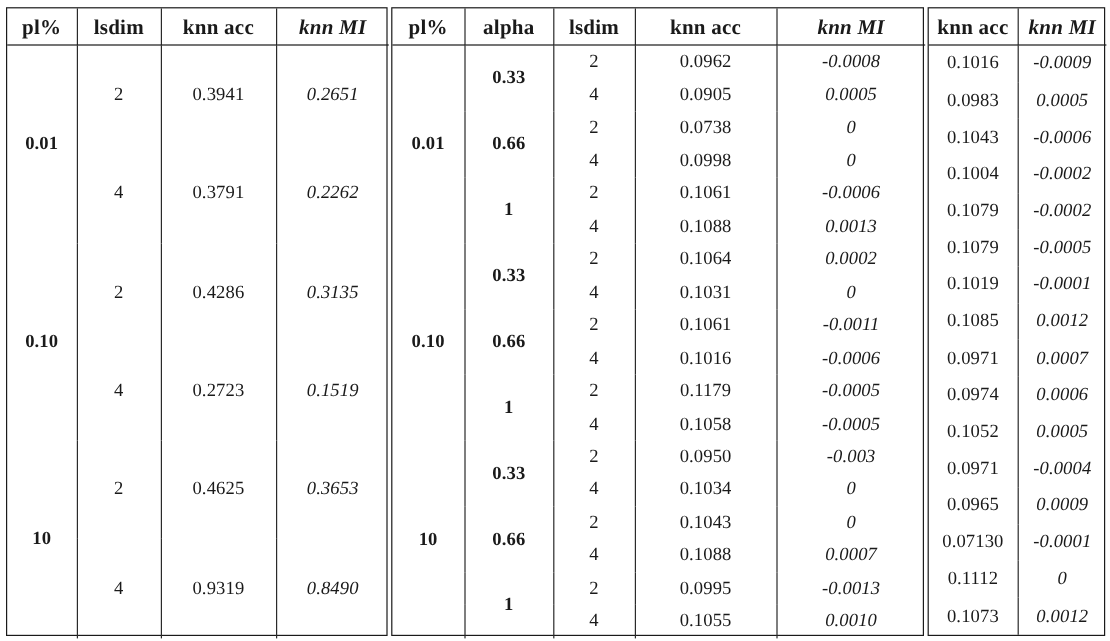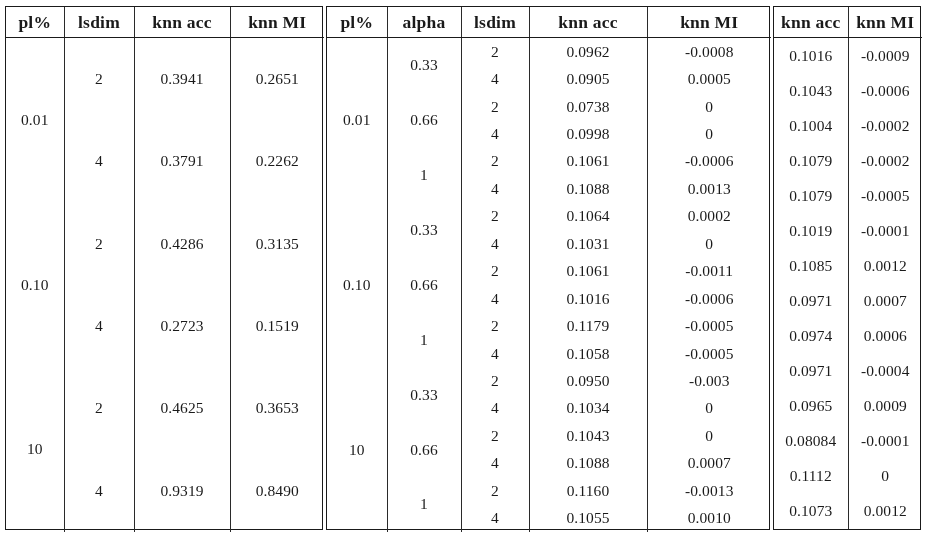--- a/index.html
+++ b/index.html
@@ -41,21 +41,21 @@
     border-right:1.1px solid #2a2a2a;
     text-align:center;
     vertical-align:middle;
     padding:0 4px;
     font-weight:normal;
     white-space:nowrap;
     font-variant-numeric:oldstyle-nums;
     font-feature-settings:"onum" 1;
   }
   th:first-child,td:first-child{border-left:none;}
-  th:last-child,td:last-child{border-right:none;}
+  th:last-child,td:last-child{border-right:none;font-style:italic;}
 
   thead th{
     font-weight:bold;
     font-size:17.5px;
     letter-spacing:.2px;
     height:30px;
     border-bottom:1.5px solid #1a1a1a;
     font-variant-numeric:normal;
     font-feature-settings:normal;
   }
@@ -80,21 +80,21 @@
 
   .m-plpct{width:60px;}
   .m-alpha{width:74px;}
   .m-lsdim{width:68px;}
   .m-acc{width:118px;}
   .m-mi{width:124px;}
 
   .r-acc{width:74px;}
   .r-mi{width:74px;}
 
-  .spanc{vertical-align:middle;}
+  .spanc{vertical-align:middle;font-weight:bold;}
 </style>
 </head>
 <body>
 
 <div class="sheet">
 
   <div class="block blk-left">
     <table class="t-left">
       <colgroup>
         <col class="c-plpct">
@@ -259,21 +259,21 @@
           <td>0</td>
         </tr>
         <tr>
           <td>4</td>
           <td>0.1088</td>
           <td>0.0007</td>
         </tr>
         <tr>
           <td class="spanc" rowspan="2">1</td>
           <td>2</td>
-          <td>0.1160</td>
+          <td>0.0995</td>
           <td>-0.0013</td>
         </tr>
         <tr>
           <td>4</td>
           <td>0.1055</td>
           <td>0.0010</td>
         </tr>
 
       </tbody>
     </table>
@@ -290,20 +290,24 @@
           <th>knn acc</th>
           <th>knn MI</th>
         </tr>
       </thead>
       <tbody>
         <tr>
             <td>0.1016</td>
             <td>-0.0009</td>
           </tr>
         <tr>
+            <td>0.0983</td>
+            <td>0.0005</td>
+          </tr>
+        <tr>
             <td>0.1043</td>
             <td>-0.0006</td>
           </tr>
         <tr>
             <td>0.1004</td>
             <td>-0.0002</td>
           </tr>
         <tr>
             <td>0.1079</td>
             <td>-0.0002</td>
@@ -322,29 +326,33 @@
           </tr>
         <tr>
             <td>0.0971</td>
             <td>0.0007</td>
           </tr>
         <tr>
             <td>0.0974</td>
             <td>0.0006</td>
           </tr>
         <tr>
+            <td>0.1052</td>
+            <td>0.0005</td>
+          </tr>
+        <tr>
             <td>0.0971</td>
             <td>-0.0004</td>
           </tr>
         <tr>
             <td>0.0965</td>
             <td>0.0009</td>
           </tr>
         <tr>
-            <td>0.08084</td>
+            <td>0.07130</td>
             <td>-0.0001</td>
           </tr>
         <tr>
             <td>0.1112</td>
             <td>0</td>
           </tr>
         <tr>
             <td>0.1073</td>
             <td>0.0012</td>
           </tr>

